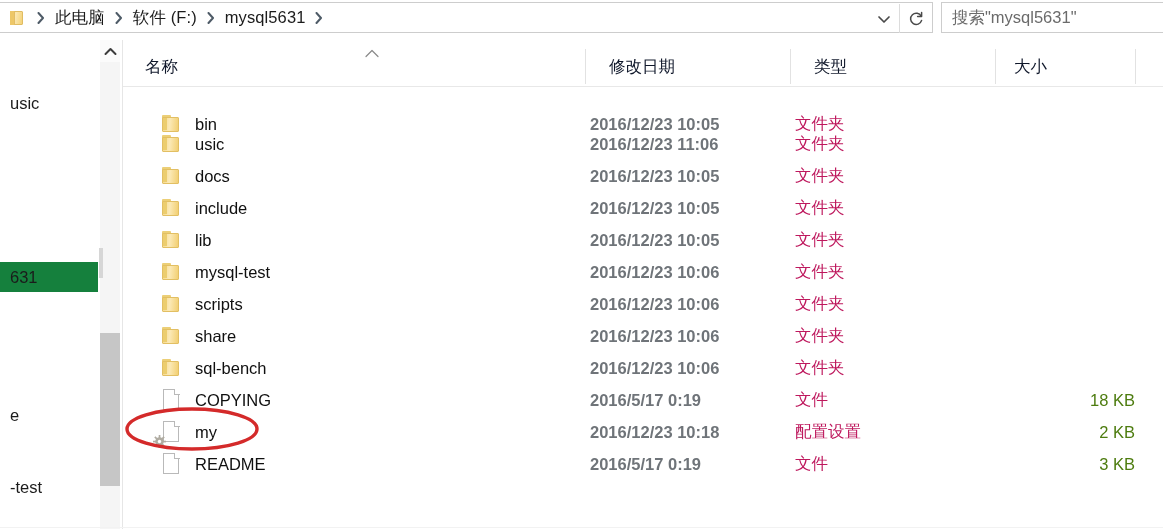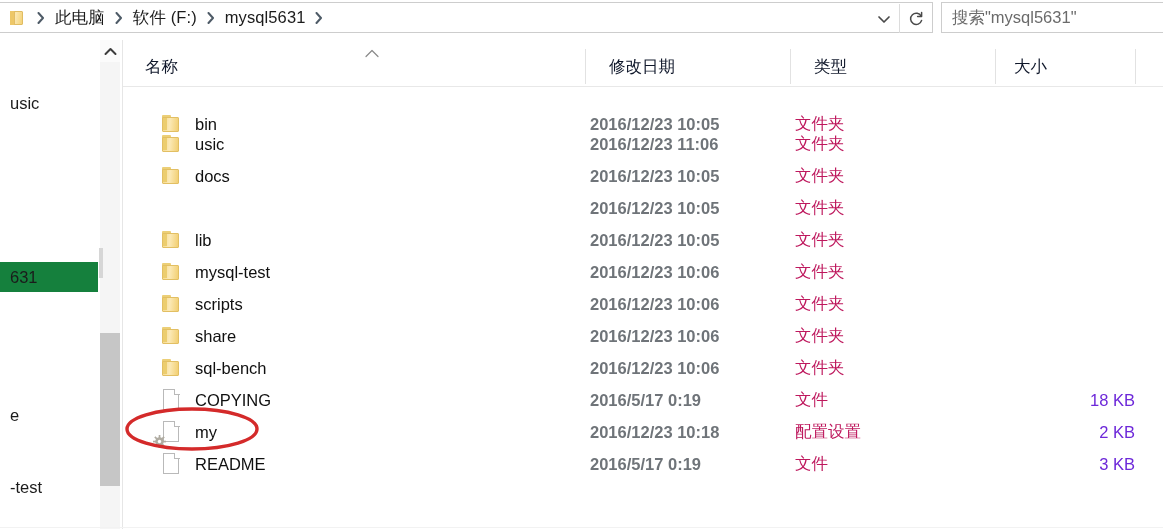--- a/index.html
+++ b/index.html
@@ -144,21 +144,21 @@
     position:absolute;left:467px;top:0;height:32px;display:flex;align-items:center;
     font-size:16.5px;color:#6f7479;white-space:nowrap;font-weight:bold;
   }
   .cell-type{
     position:absolute;left:672px;top:0;height:32px;display:flex;align-items:center;
     font-size:16.5px;color:#be185d;white-space:nowrap;
   }
   .cell-size{
     position:absolute;left:800px;top:0;width:212px;height:32px;
     display:flex;align-items:center;justify-content:flex-end;
-    font-size:16.5px;color:#6d28d9;white-space:nowrap;text-align:center;
+    font-size:16.5px;color:#4d7c0f;white-space:nowrap;text-align:center;
   }
 
   
   .ic-folder{position:absolute;left:5px;top:7px;width:19px;height:17px;}
   .ic-folder .tab{
     position:absolute;left:0;top:0;width:9px;height:3px;
     background:#eccf77;border-radius:1px 1px 0 0;
   }
   .ic-folder .body{
     position:absolute;left:0;top:1.5px;width:17px;height:15px;
@@ -339,20 +339,30 @@
           </span>
         </span>
       <span class="name-txt">docs</span>
     </div>
     <div class="cell-date">2016/12/23 10:05</div>
     <div class="cell-type">文件夹</div>
     <div class="cell-size"></div>
   </div>
 
   <div class="row" style="top:96px;">
+    <div class="cell-name">
+      <span class="icon-wrap">
+          <span class="ic-folder">
+            <span class="tab"></span>
+            <span class="body"></span>
+            <span class="spine"></span>
+          </span>
+        </span>
+      <span class="name-txt">include</span>
+    </div>
     <div class="cell-date">2016/12/23 10:05</div>
     <div class="cell-type">文件夹</div>
     <div class="cell-size"></div>
   </div>
 
   <div class="row" style="top:128px;">
     <div class="cell-name">
       <span class="icon-wrap">
           <span class="ic-folder">
             <span class="tab"></span>

